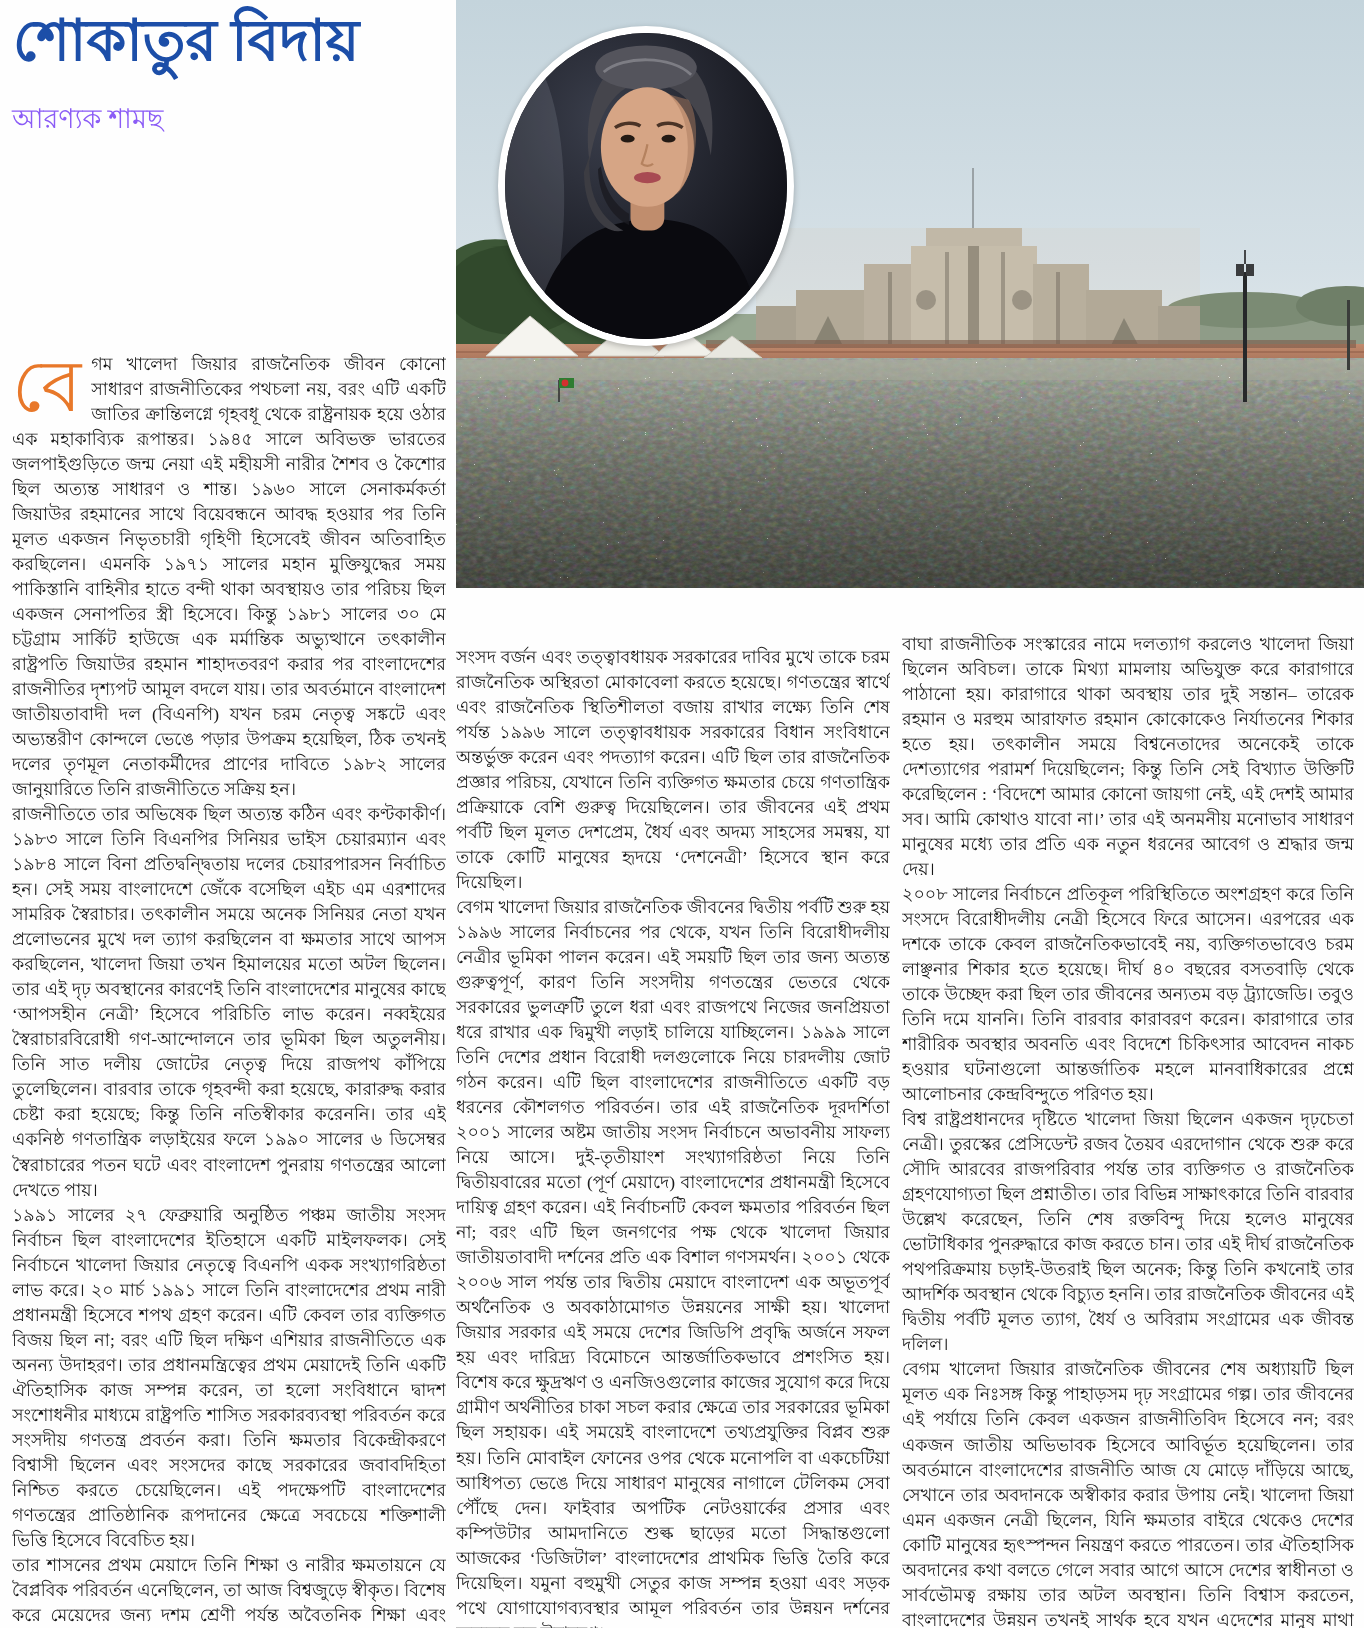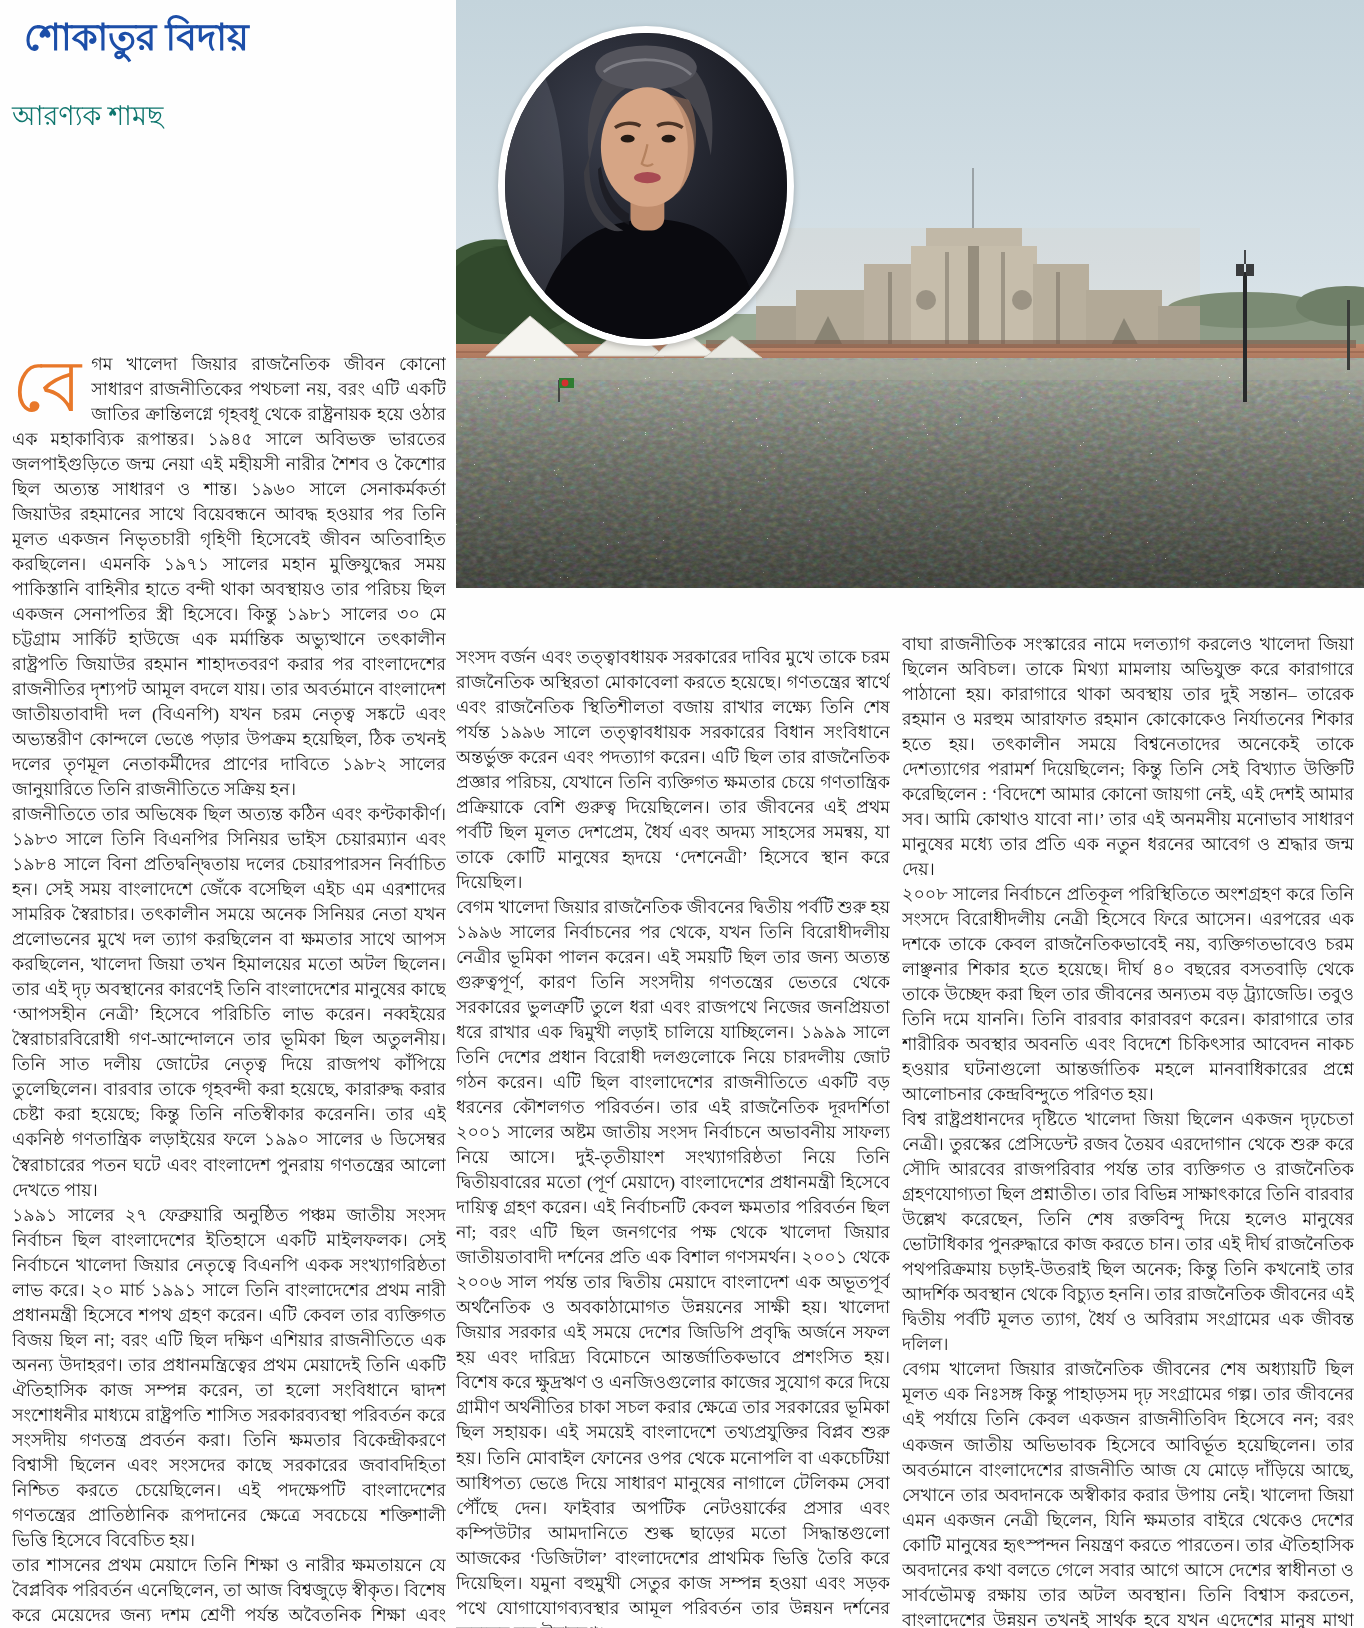--- a/index.html
+++ b/index.html
@@ -1,22 +1,22 @@
 <!DOCTYPE html>
 <html><head>
 <meta charset="utf-8">
 <style>
   html,body{margin:0;padding:0;background:#ffffff;}
   .page{position:relative;width:1364px;height:1628px;background:#fefefe;overflow:hidden;
         font-family:"Liberation Serif","DejaVu Serif",serif;}
   
   .head{position:absolute;left:12px;top:2px;width:436px;}
-  .kicker{margin:12px;color:#1c4ea8;font-size:37px;line-height:1.32;font-weight:700;letter-spacing:0;}
+  .kicker{margin:1px;color:#1c4ea8;font-size:57px;line-height:1.32;font-weight:700;letter-spacing:0;}
   .title{margin:2px 0 0;color:#121212;font-size:53px;line-height:1.35;font-weight:500;}
-  .byline{margin-top:32px;font-size:27px;color:#0f766e;}
+  .byline{margin-top:20px;font-size:27px;color:#8b5cf6;}
   
   .photo{position:absolute;left:456px;top:0;width:908px;height:588px;margin:0;padding:0;}
   .photo svg.scene{position:absolute;left:0;top:0;width:100%;height:100%;display:block;}
   .portrait{position:absolute;left:42px;top:26px;width:296px;height:320px;border-radius:50%;
             border:7px solid #ffffff;overflow:hidden;background:#0b0b10;box-sizing:border-box;
             box-shadow:0 2px 6px rgba(0,0,0,.25);}
   .portrait svg{position:absolute;left:0;top:0;width:100%;height:100%;display:block;}
   
   .col{position:absolute;text-align:justify;color:#191919;font-size:17.5px;line-height:1.43;
        overflow:hidden;}

